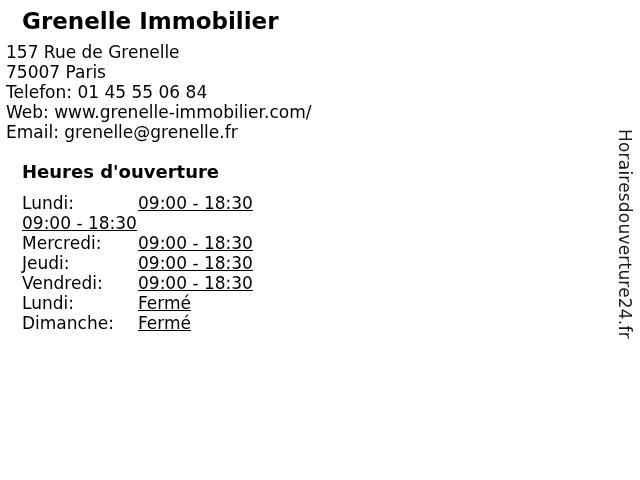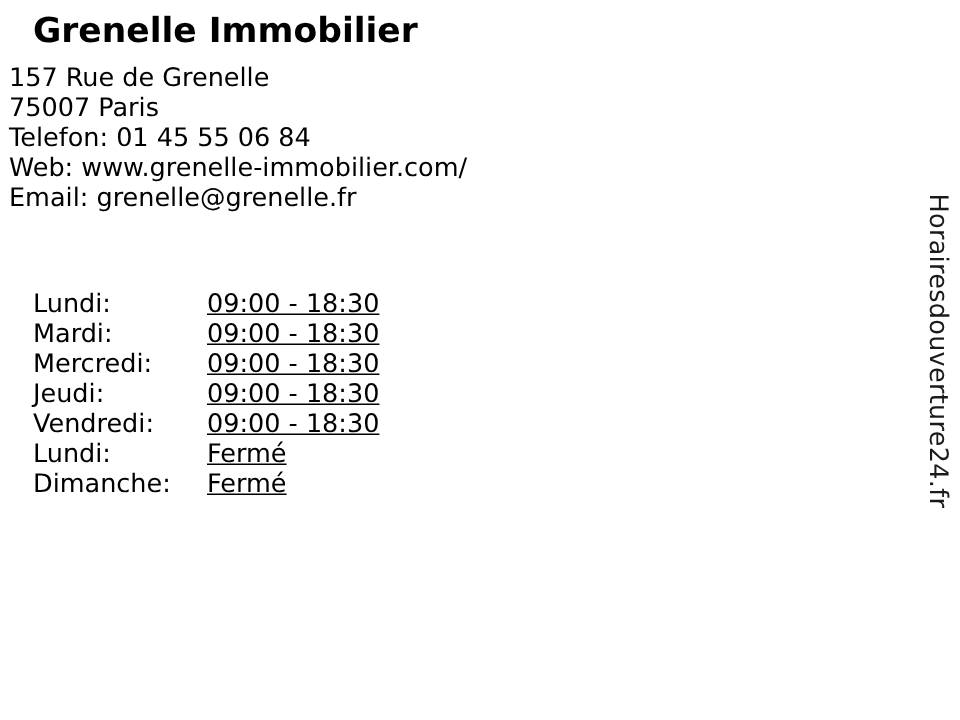--- a/index.html
+++ b/index.html
@@ -82,28 +82,28 @@
   <h1 class="business-name">Grenelle Immobilier</h1>
 
   <div class="contact">
     <div>157 Rue de Grenelle</div>
     <div>75007 Paris</div>
     <div>Telefon: 01 45 55 06 84</div>
     <div>Web: www.grenelle-immobilier.com/</div>
     <div>Email: grenelle@grenelle.fr</div>
   </div>
 
+  <h2 class="hours-heading">Heures d'ouverture</h2>
 
   <div class="hours-table">
     <div class="hours-row">
       <span class="hours-day">Lundi:</span>
       <span class="hours-time">09:00 - 18:30</span>
     </div>
     <div class="hours-row">
-      <span class="hours-day">Mardi:</span>
       <span class="hours-time">09:00 - 18:30</span>
     </div>
     <div class="hours-row">
       <span class="hours-day">Mercredi:</span>
       <span class="hours-time">09:00 - 18:30</span>
     </div>
     <div class="hours-row">
       <span class="hours-day">Jeudi:</span>
       <span class="hours-time">09:00 - 18:30</span>
     </div>

